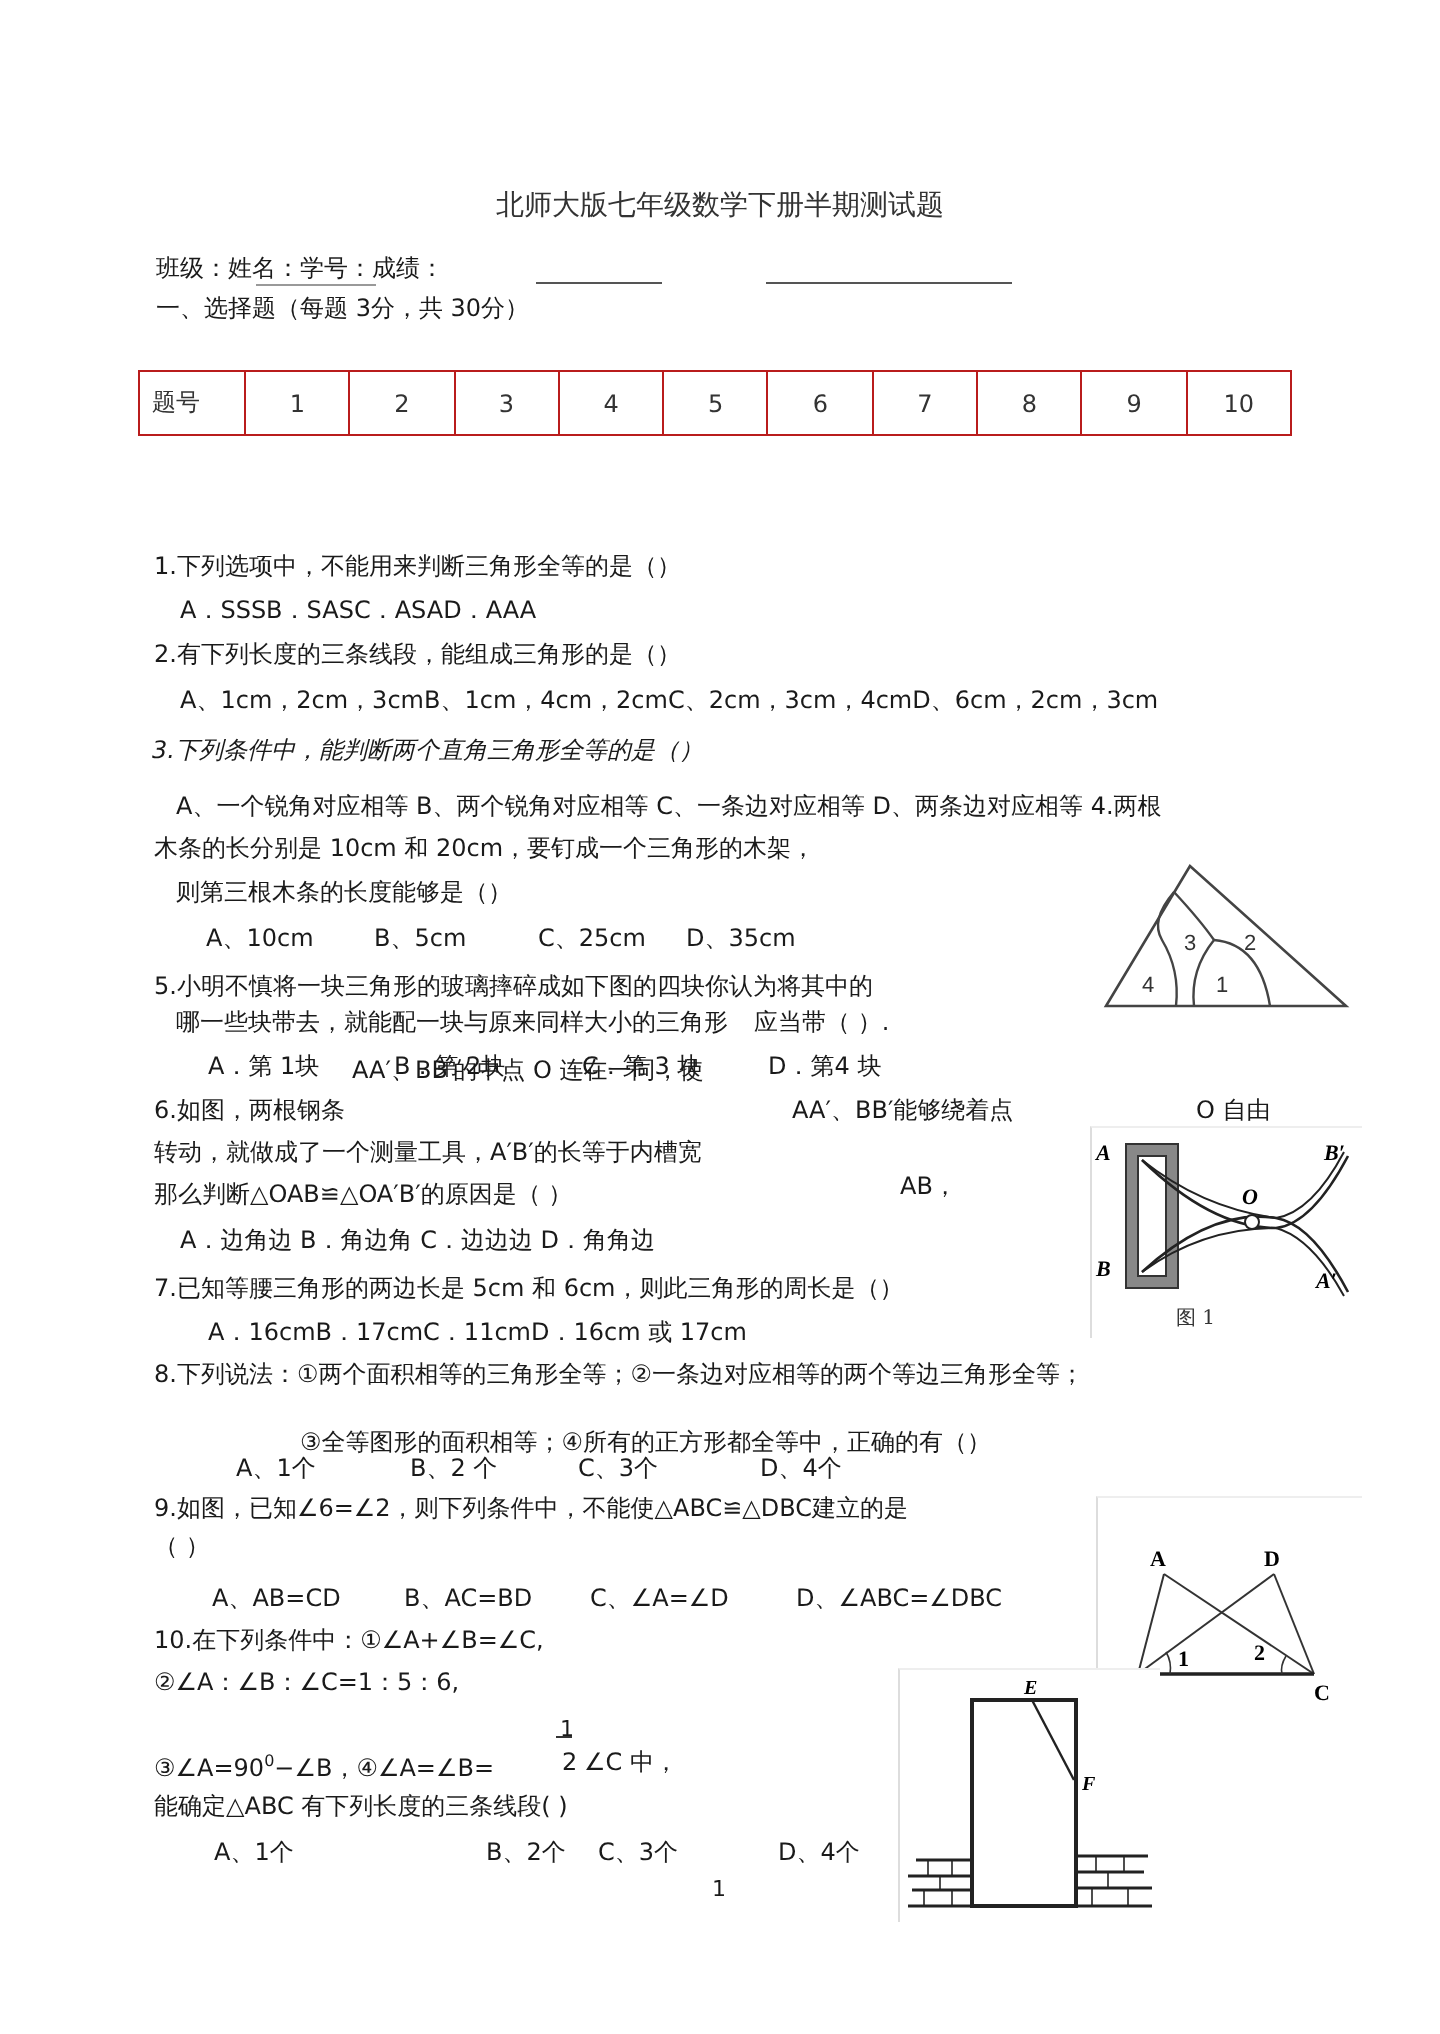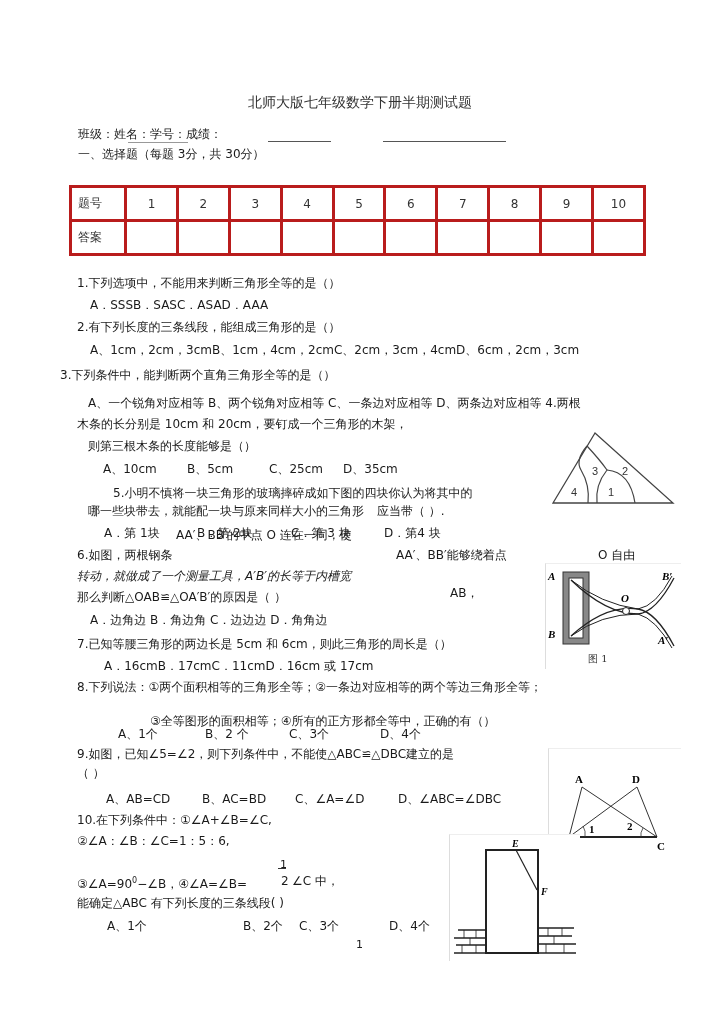--- a/index.html
+++ b/index.html
@@ -4,21 +4,21 @@
 <style>
   html, body { margin: 0; padding: 0; background: #ffffff; }
   body { width: 720px; height: 1017px; position: relative; overflow: hidden;
          font-family: "DejaVu Sans", "Liberation Sans", sans-serif; color: #1a1a1a; }
   .abs { position: absolute; white-space: nowrap; font-size: 12px; line-height: 14px; }
   .title { position: absolute; left: 0; width: 720px; top: 94px; text-align: center;
            font-family: "DejaVu Serif", "Liberation Serif", serif; font-size: 14px; color: #333; }
   .blank-line { position: absolute; height: 0; border-top: 1px solid #555; }
   table.answers { position: absolute; left: 69px; top: 185px; width: 577px;
                   border-collapse: collapse; table-layout: fixed; }
-  table.answers td { border: 3px solid #b91c1c; height: 31px; font-size: 12px; text-align: center;
+  table.answers td { border: 1px solid #b91c1c; height: 31px; font-size: 12px; text-align: center;
                      padding: 0; color: #333; }
   table.answers td.head { text-align: left; padding-left: 6px; width: 46px; }
   svg { position: absolute; }
   .figbox { position: absolute; background: #fff; border-left: 1px solid #ddd; border-top: 1px solid #eee; }
   .pnum { font-size: 11px; }
 </style>
 </head>
 <body>
 
 <div class="title">北师大版七年级数学下册半期测试题</div>
@@ -36,76 +36,63 @@
     <td>2</td>
     <td>3</td>
     <td>4</td>
     <td>5</td>
     <td>6</td>
     <td>7</td>
     <td>8</td>
     <td>9</td>
     <td>10</td>
   </tr>
-  <tr>
-    <td class="head">答案</td>
-    <td></td>
-    <td></td>
-    <td></td>
-    <td></td>
-    <td></td>
-    <td></td>
-    <td></td>
-    <td></td>
-    <td></td>
-    <td></td>
-  </tr>
 </tbody>
   </table>
 
 <div class="abs" style="left:77px; top:276px;">1.下列选项中，不能用来判断三角形全等的是（）</div>
 <div class="abs" style="left:90px; top:298px;">A．SSSB．SASC．ASAD．AAA</div>
 
 <div class="abs" style="left:77px; top:320px;">2.有下列长度的三条线段，能组成三角形的是（）</div>
 <div class="abs" style="left:90px; top:343px;">A、1cm，2cm，3cmB、1cm，4cm，2cmC、2cm，3cm，4cmD、6cm，2cm，3cm</div>
 
-<div class="abs" style="left:60px; top:368px;">3.下列条件中，能判断两个直角三角形全等的是（）</div>
+<div class="abs" style="left:76px; top:368px;font-style:italic;">3.下列条件中，能判断两个直角三角形全等的是（）</div>
 <div class="abs" style="left:88px; top:396px;">A、一个锐角对应相等 B、两个锐角对应相等 C、一条边对应相等 D、两条边对应相等 4.两根</div>
 
 <div class="abs" style="left:77px; top:417px;">木条的长分别是 10cm 和 20cm，要钉成一个三角形的木架，</div>
 <div class="abs" style="left:88px; top:439px;">则第三根木条的长度能够是（）</div>
 <div class="abs" style="left:103px; top:462px;">A、10cm</div>
 <div class="abs" style="left:187px; top:462px;">B、5cm</div>
 <div class="abs" style="left:269px; top:462px;">C、25cm</div>
 <div class="abs" style="left:343px; top:462px;">D、35cm</div>
 
 <svg style="left:545px; top:430px;" width="130" height="80" viewBox="0 0 130 80">
   <polygon points="50,3 8,73 128,73" fill="none" stroke="#444" stroke-width="1.3"></polygon>
   <path d="M42,16 Q30,30 36,40 Q45,55 43,73" fill="none" stroke="#444" stroke-width="1.2"></path>
   <path d="M42,16 Q55,30 62,40 Q50,55 52,73" fill="none" stroke="#444" stroke-width="1.2"></path>
   <path d="M62,40 Q85,42 90,73" fill="none" stroke="#444" stroke-width="1.2"></path>
   <text x="47" y="45" font-size="11" fill="#333" font-family="Liberation Sans, sans-serif">3</text>
   <text x="77" y="45" font-size="11" fill="#333" font-family="Liberation Sans, sans-serif">2</text>
   <text x="26" y="66" font-size="11" fill="#333" font-family="Liberation Sans, sans-serif">4</text>
   <text x="63" y="66" font-size="11" fill="#333" font-family="Liberation Sans, sans-serif">1</text>
 </svg>
 
-<div class="abs" style="left:77px; top:486px;margin-left:36px;">5.小明不慎将一块三角形的玻璃摔碎成如下图的四块你认为将其中的</div>
+<div class="abs" style="left:77px; top:486px;">5.小明不慎将一块三角形的玻璃摔碎成如下图的四块你认为将其中的</div>
 <div class="abs" style="left:88px; top:504px;">哪一些块带去，就能配一块与原来同样大小的三角形</div>
 <div class="abs" style="left:377px; top:504px;">应当带（          ）.</div>
 <div class="abs" style="left:104px; top:526px;">A．第 1块</div>
 <div class="abs" style="left:197px; top:526px;">B．第 2块</div>
 <div class="abs" style="left:291px; top:526px;">C．第 3 块</div>
 <div class="abs" style="left:384px; top:526px;">D．第4 块</div>
 
 <div class="abs" style="left:77px; top:548px;">6.如图，两根钢条</div>
 <div class="abs" style="left:176px; top:528px;">AA′、BB′的中点 O 连在一同，使</div>
 <div class="abs" style="left:396px; top:548px;">AA′、BB′能够绕着点</div>
 <div class="abs" style="left:598px; top:548px;">O 自由</div>
-<div class="abs" style="left:77px; top:569px;font-style:italic;">转动，就做成了一个测量工具，A′B′的长等于内槽宽</div>
+<div class="abs" style="left:77px; top:569px;">转动，就做成了一个测量工具，A′B′的长等于内槽宽</div>
 <div class="abs" style="left:450px; top:569px;margin-top:17px;">AB，</div>
 <div class="abs" style="left:77px; top:590px;">那么判断△OAB≌△OA′B′的原因是（             ）</div>
 <div class="abs" style="left:90px; top:613px;">A．边角边 B．角边角 C．边边边 D．角角边</div>
 
 <div class="figbox" style="left:545px; top:563px; width:135px; height:105px;">
   <svg style="left:0; top:0;" width="135" height="105" viewBox="0 0 135 105">
     <rect x="17" y="8" width="26" height="72" fill="#888" stroke="#333" stroke-width="1"></rect>
     <rect x="23" y="14" width="14" height="60" fill="#fff" stroke="#333" stroke-width="1"></rect>
     <path d="M25,16 Q60,50 92,50 Q110,48 128,14" fill="none" stroke="#222" stroke-width="1.3"></path>
     <path d="M25,16 Q55,40 92,45 Q110,42 126,12" fill="none" stroke="#222" stroke-width="1"></path>
@@ -124,21 +111,21 @@
 <div class="abs" style="left:77px; top:637px;">7.已知等腰三角形的两边长是 5cm 和 6cm，则此三角形的周长是（）</div>
 <div class="abs" style="left:104px; top:659px;">A．16cmB．17cmC．11cmD．16cm 或 17cm</div>
 
 <div class="abs" style="left:77px; top:680px;">8.下列说法：①两个面积相等的三角形全等；②一条边对应相等的两个等边三角形全等；</div>
 <div class="abs" style="left:150px; top:702px;margin-top:12px;">③全等图形的面积相等；④所有的正方形都全等中，正确的有（）</div>
 <div class="abs" style="left:118px; top:727px;">A、1个</div>
 <div class="abs" style="left:205px; top:727px;">B、2 个</div>
 <div class="abs" style="left:289px; top:727px;">C、3个</div>
 <div class="abs" style="left:380px; top:727px;">D、4个</div>
 
-<div class="abs" style="left:77px; top:747px;">9.如图，已知∠5=∠2，则下列条件中，不能使△ABC≌△DBC建立的是</div>
+<div class="abs" style="left:77px; top:747px;">9.如图，已知∠6=∠2，则下列条件中，不能使△ABC≌△DBC建立的是</div>
 <div class="abs" style="left:77px; top:766px;">（        ）</div>
 <div class="abs" style="left:106px; top:792px;">A、AB=CD</div>
 <div class="abs" style="left:202px; top:792px;">B、AC=BD</div>
 <div class="abs" style="left:295px; top:792px;">C、∠A=∠D</div>
 <div class="abs" style="left:398px; top:792px;">D、∠ABC=∠DBC</div>
 
 <div class="figbox" style="left:548px; top:748px; width:132px; height:104px;">
   <svg style="left:0; top:0;" width="132" height="104" viewBox="0 0 132 104">
     <line x1="33" y1="38" x2="20" y2="88" stroke="#333" stroke-width="1"></line>
     <line x1="33" y1="38" x2="108" y2="88" stroke="#333" stroke-width="1"></line>

